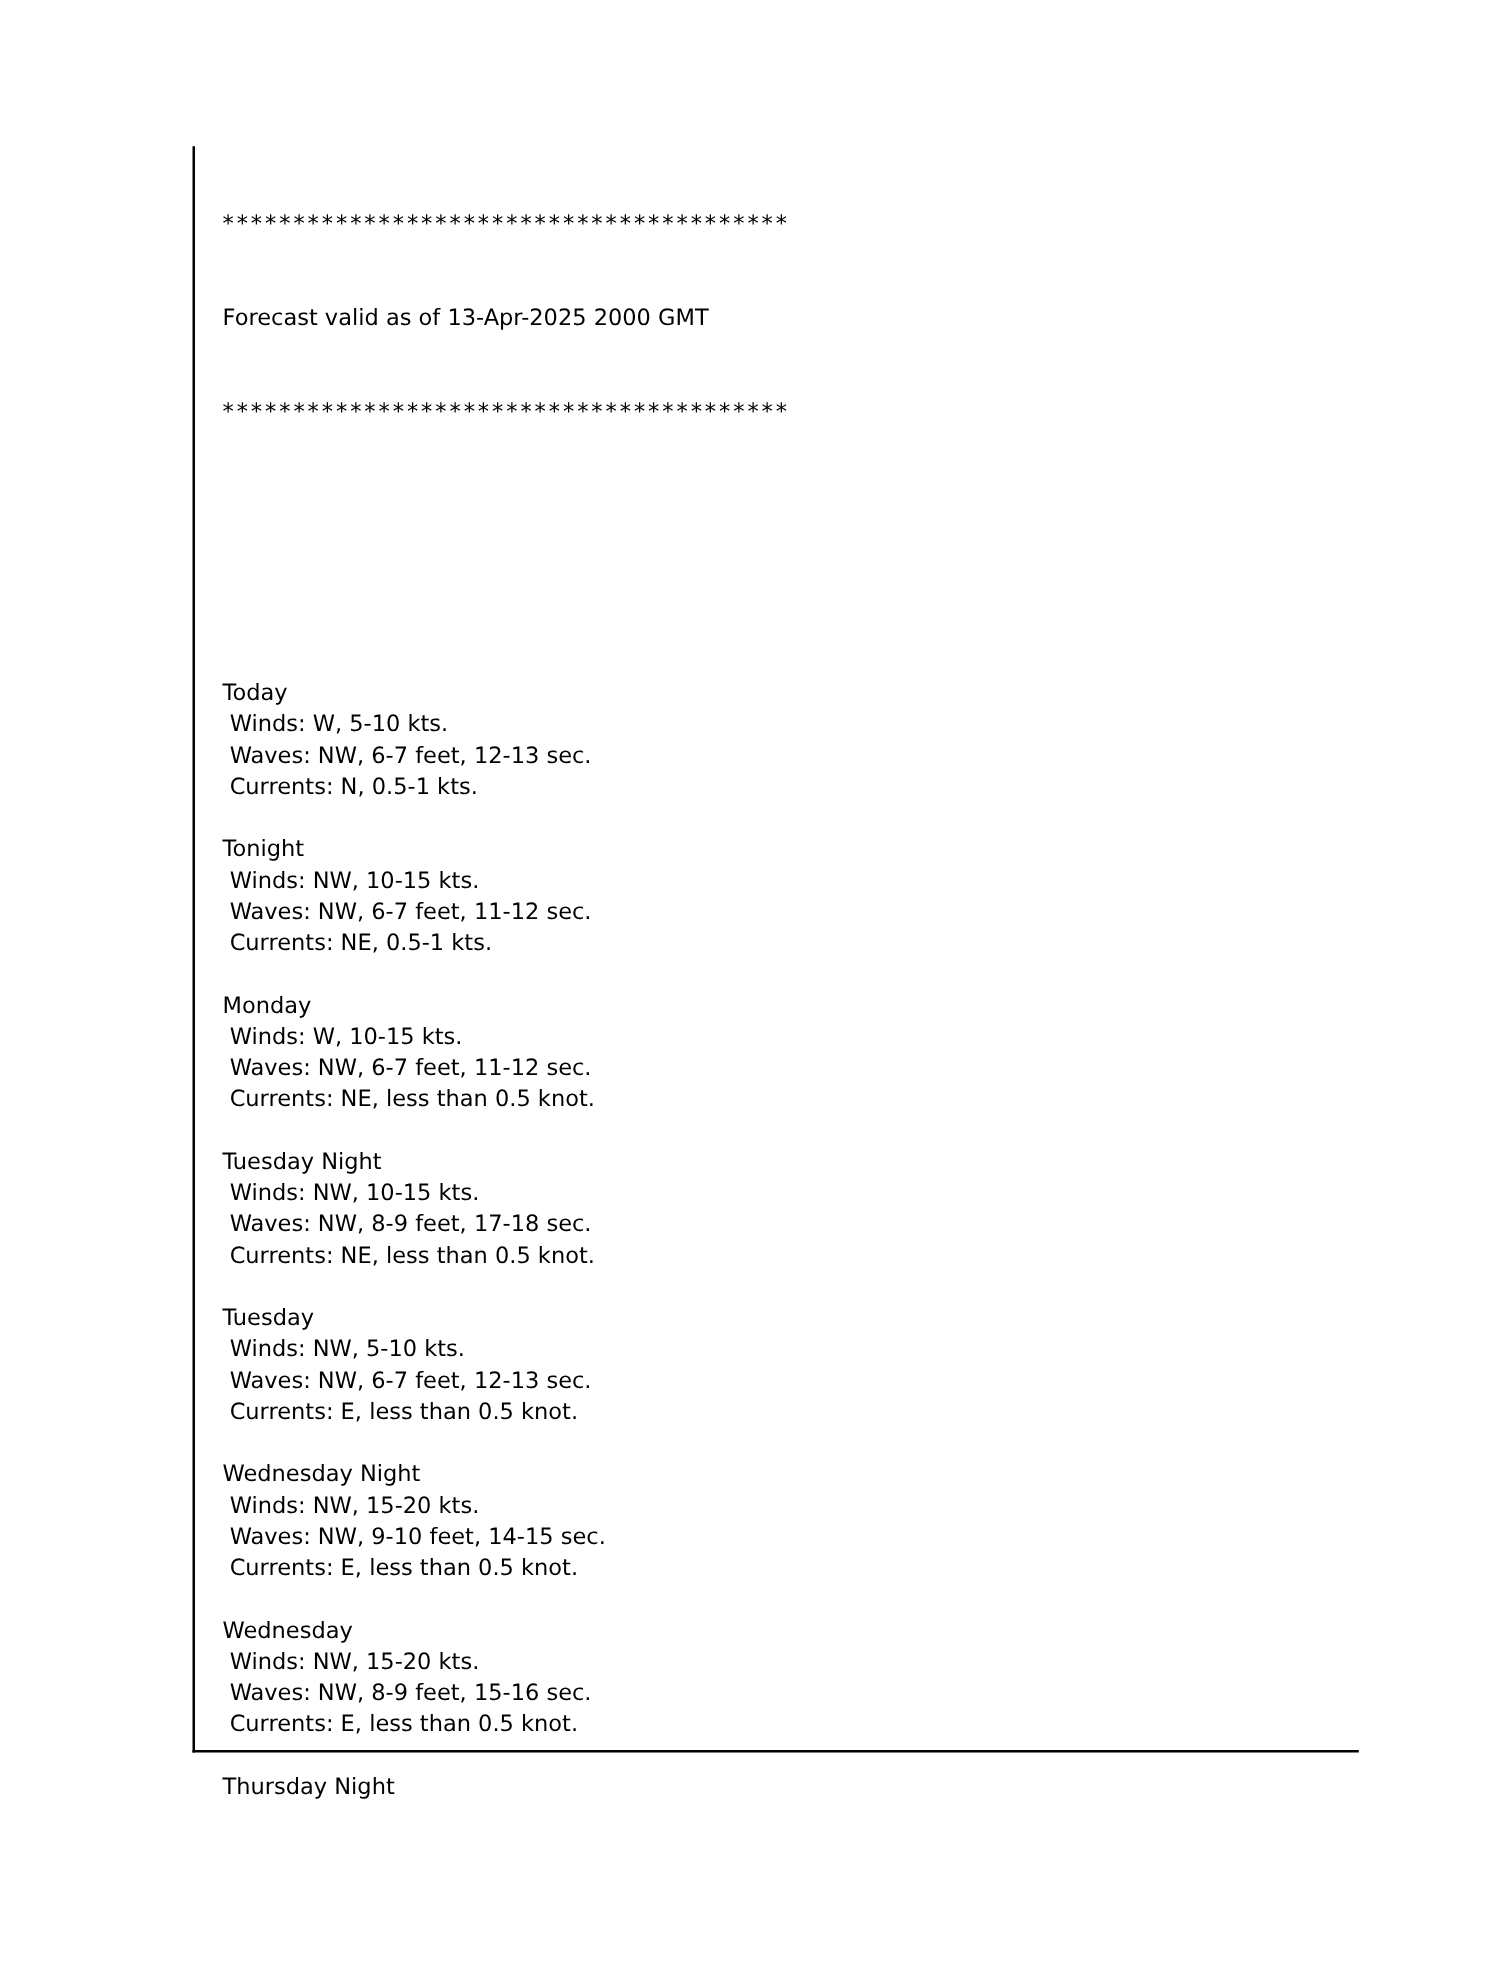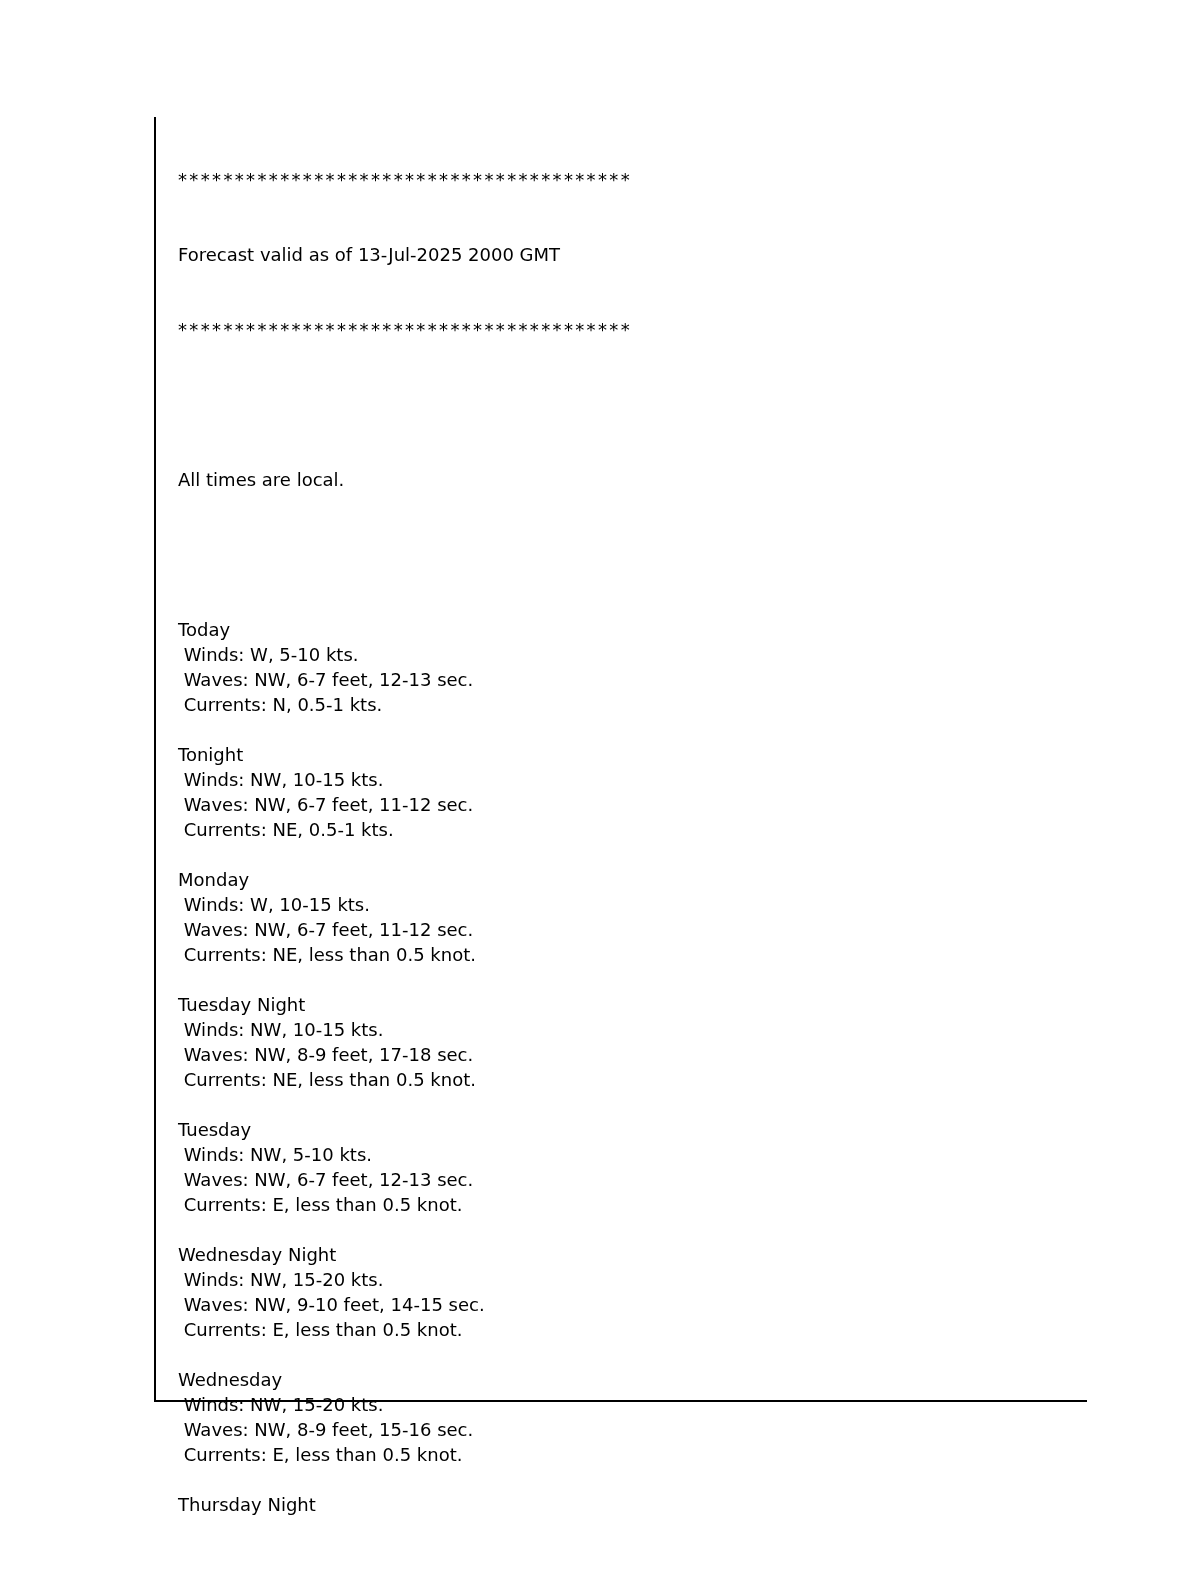--- a/index.html
+++ b/index.html
@@ -40,19 +40,18 @@
     letter-spacing: 2.35px;
   }
 </style>
 </head>
 <body>
 
 <div class="page-frame"></div>
 
 <div class="forecast-text">
   <div class="line sep">****************************************</div>
-  <div class="line">Forecast valid as of 13-Jul-2025 2000 GMT</div>
+  <div class="line">Forecast valid as of 13-Apr-2025 2000 GMT</div>
   <div class="line sep">****************************************</div>
   <div class="line"></div>
-  <div class="line">All times are local.</div>
   <div class="line"></div>
   <div id="sections"><div class="line">Today</div><div class="line"> Winds: W, 5-10 kts.</div><div class="line"> Waves: NW, 6-7 feet, 12-13 sec.</div><div class="line"> Currents: N, 0.5-1 kts.</div><div class="line"></div><div class="line">Tonight</div><div class="line"> Winds: NW, 10-15 kts.</div><div class="line"> Waves: NW, 6-7 feet, 11-12 sec.</div><div class="line"> Currents: NE, 0.5-1 kts.</div><div class="line"></div><div class="line">Monday</div><div class="line"> Winds: W, 10-15 kts.</div><div class="line"> Waves: NW, 6-7 feet, 11-12 sec.</div><div class="line"> Currents: NE, less than 0.5 knot.</div><div class="line"></div><div class="line">Tuesday Night</div><div class="line"> Winds: NW, 10-15 kts.</div><div class="line"> Waves: NW, 8-9 feet, 17-18 sec.</div><div class="line"> Currents: NE, less than 0.5 knot.</div><div class="line"></div><div class="line">Tuesday</div><div class="line"> Winds: NW, 5-10 kts.</div><div class="line"> Waves: NW, 6-7 feet, 12-13 sec.</div><div class="line"> Currents: E, less than 0.5 knot.</div><div class="line"></div><div class="line">Wednesday Night</div><div class="line"> Winds: NW, 15-20 kts.</div><div class="line"> Waves: NW, 9-10 feet, 14-15 sec.</div><div class="line"> Currents: E, less than 0.5 knot.</div><div class="line"></div><div class="line">Wednesday</div><div class="line"> Winds: NW, 15-20 kts.</div><div class="line"> Waves: NW, 8-9 feet, 15-16 sec.</div><div class="line"> Currents: E, less than 0.5 knot.</div><div class="line"></div><div class="line">Thursday Night</div></div>
 </div>
 
 </body></html>

